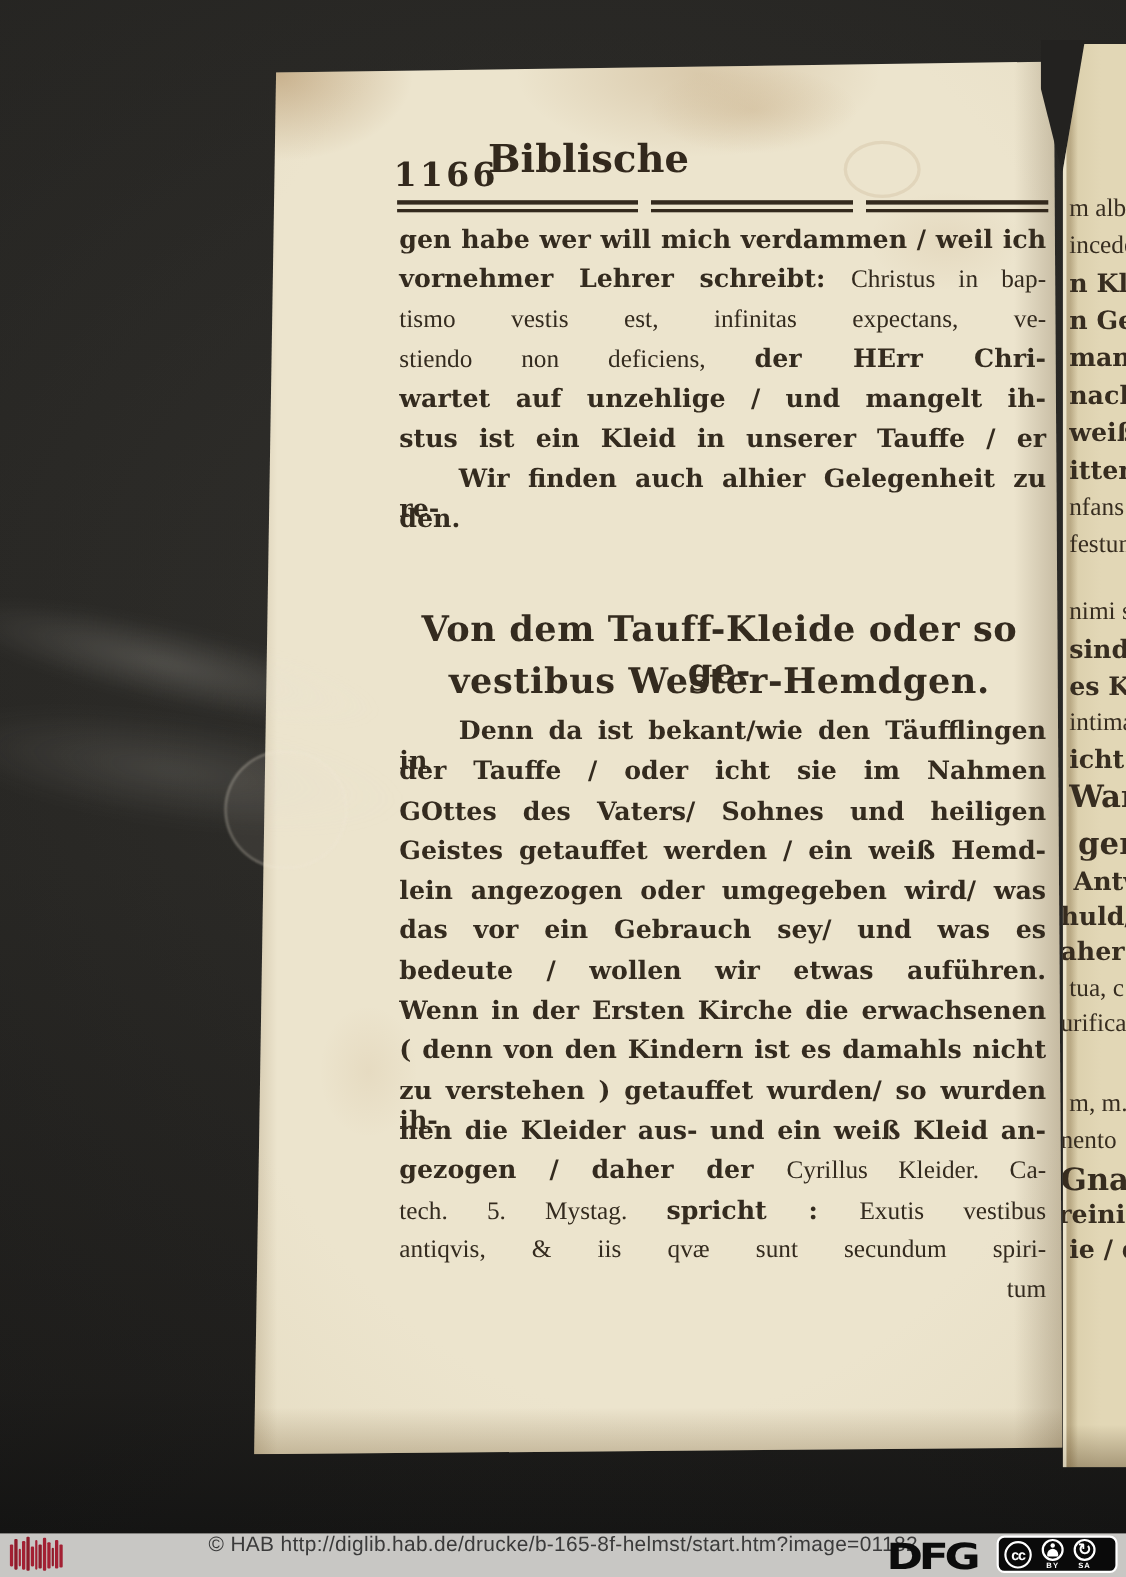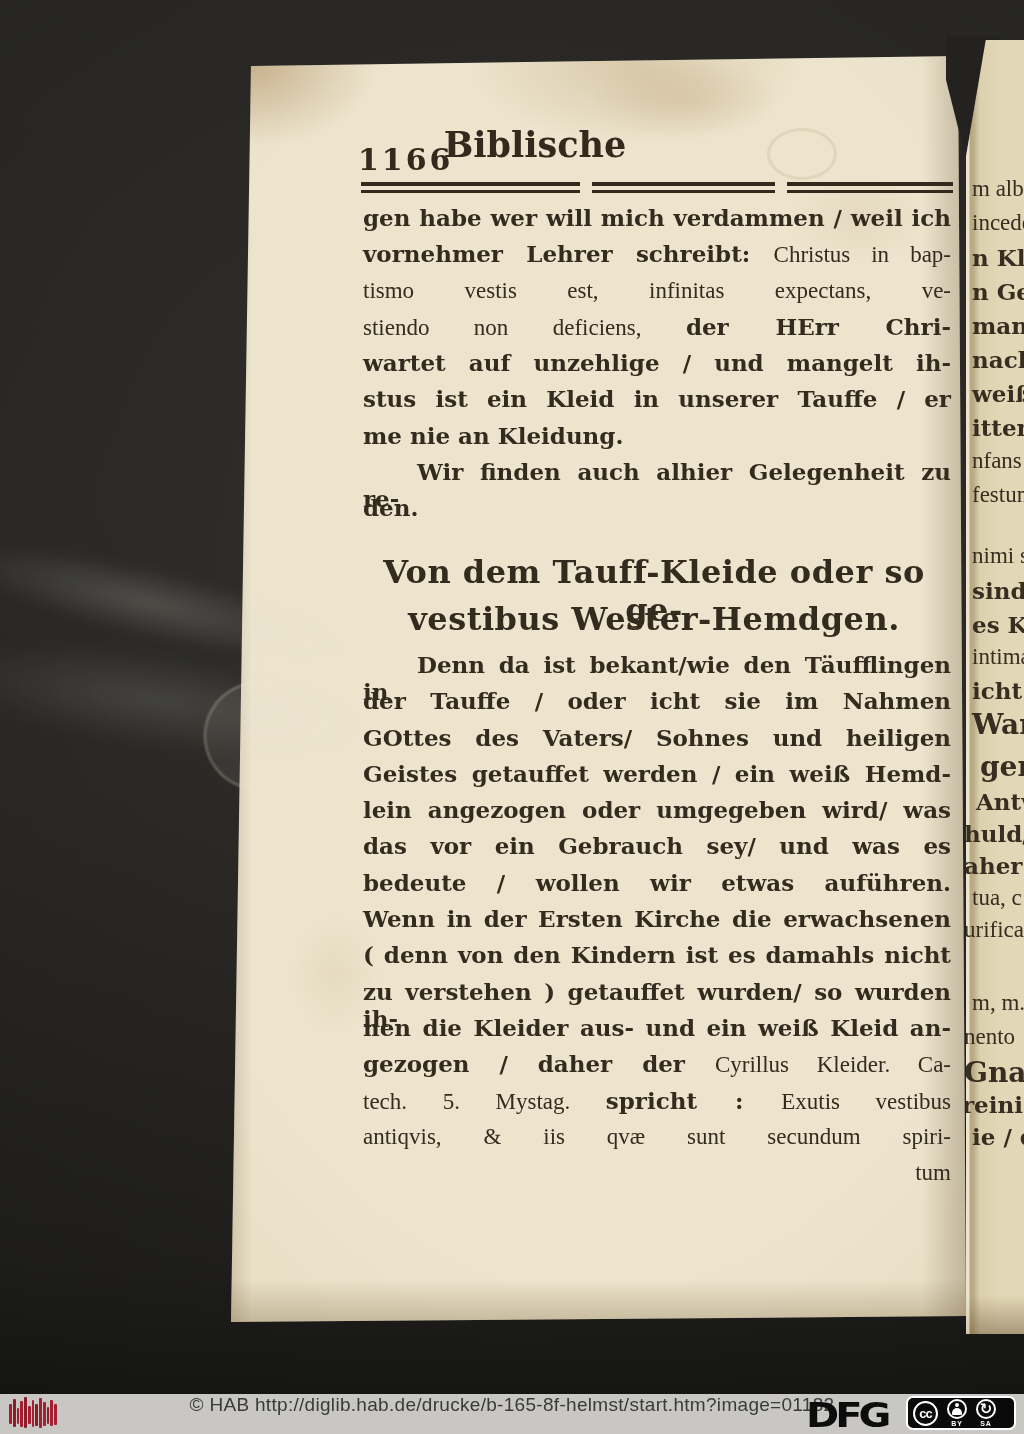--- a/index.html
+++ b/index.html
@@ -107,21 +107,20 @@
     <div class="rule r1"></div>
     <div class="rule r2"></div>
 
     <div class="tblock" id="body1">
         <div class="line j"><span class="f">gen habe wer will mich verdammen / weil ich</span></div>
         <div class="line j"><span class="f">vornehmer Lehrer schreibt: </span><span class="lat">Christus in bap-</span></div>
         <div class="line j"><span class="lat">tismo vestis est, infinitas expectans, ve-</span></div>
         <div class="line j"><span class="lat">stiendo non deficiens, </span><span class="f">der HErr Chri-</span></div>
         <div class="line j"><span class="f">wartet auf unzehlige / und mangelt ih-</span></div>
         <div class="line j"><span class="f">stus ist ein Kleid in unserer Tauffe / er</span></div>
-        <div class="line l"><span class="f">me nie an Kleidung.</span></div>
         <div class="line j ind"><span class="f">Wir finden auch alhier Gelegenheit zu re-</span></div>
         <div class="line l"><span class="f">den.</span></div>
       </div>
     <div class="tblock" id="heading">
         <div class="hline">Von dem Tauff-Kleide oder so ge-</div>
         <div class="hline">vestibus Wester-Hemdgen.</div>
       </div>
     <div class="tblock" id="body2">
         <div class="line j ind"><span class="f">Denn da ist bekant/wie den Täufflingen in</span></div>
         <div class="line j"><span class="f">der Tauffe / oder icht sie im Nahmen</span></div>

